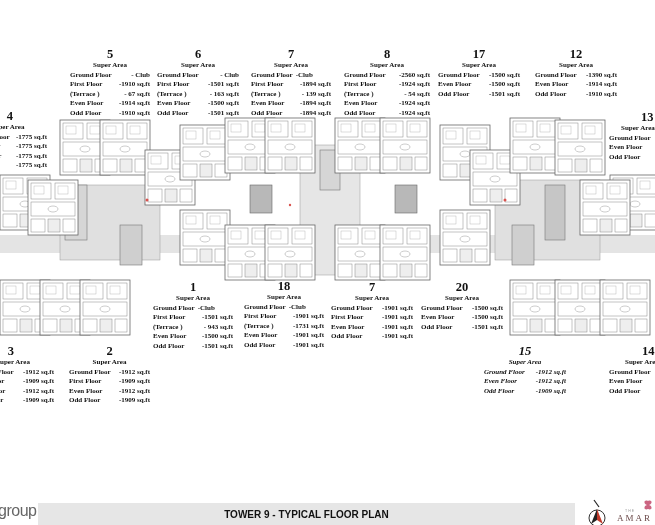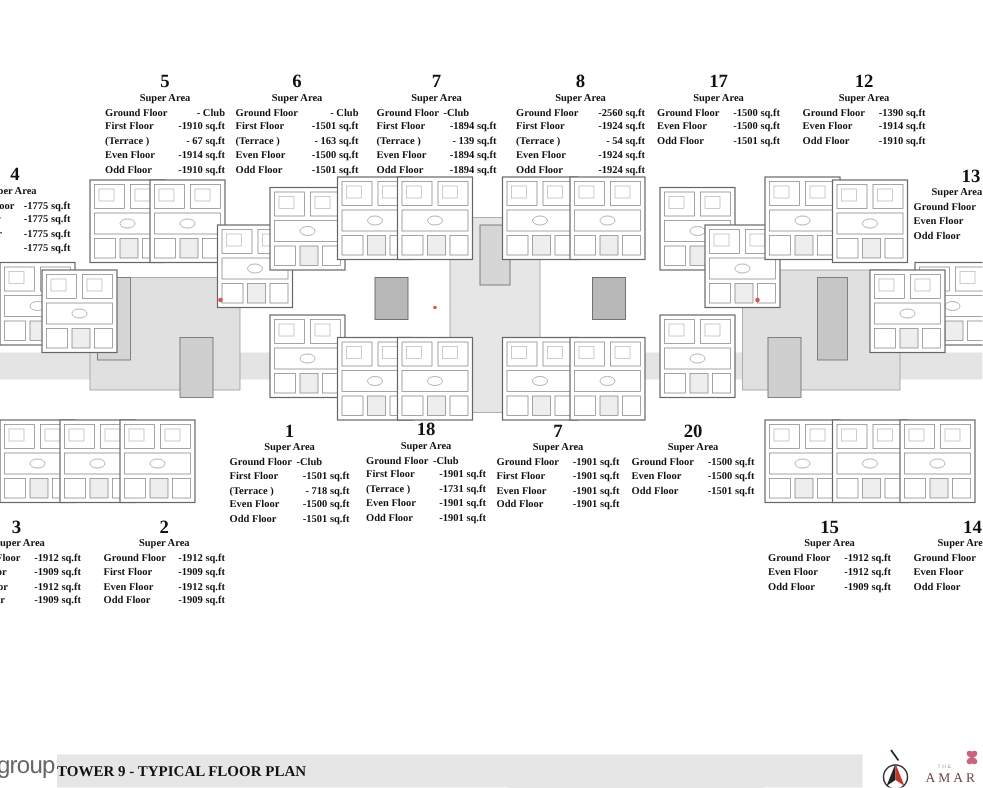--- a/index.html
+++ b/index.html
@@ -10,22 +10,22 @@
            font-size:7px; line-height:9.6px; color:#111; white-space:nowrap; }
   .label .num { font-size:12.5px; line-height:13px; text-align:center; display:block; }
   .label .sa { text-align:center; display:block; }
   .label .row { display:flex; }
   .label .row .k { display:inline-block; }
   .label .row .v { display:inline-block; text-align:right; flex:1; }
   .footer { position:absolute; left:0; top:499px; width:535px; height:30px; background:#fff; }
   .footer .brand { position:absolute; left:-2px; top:3px; font-family:"Liberation Sans", sans-serif;
                    font-size:16px; color:#666; letter-spacing:-0.5px; }
   .footer .bar { position:absolute; left:38px; top:4px; width:537px; height:24px; background:#e6e6e6; }
-  .footer .title { position:absolute; left:0; right:0; top:6px; 
-                   font-family:Liberation Serif, serif; font-weight:bold; font-size:10px; color:#111; }
+  .footer .title { position:absolute; left:0; right:0; top:6px; text-align:center;
+                   font-family:Liberation Sans, sans-serif; font-weight:bold; font-size:10px; color:#111; }
   .footer .north { position:absolute; left:586px; top:0px; width:22px; height:28px; }
   .footer .logo { position:absolute; left:612px; top:0px; width:45px; height:28px; }
   .footer .logo .the { position:absolute; left:13px; top:10px; font-size:3.5px; color:#999; letter-spacing:1px; font-family:"Liberation Sans",sans-serif; }
   .footer .logo .amar { position:absolute; left:5px; top:14px; font-size:9px; color:#6b4a4a; letter-spacing:2px; font-family:"Liberation Serif",serif; }
 </style>
 </head>
 <body>
 
 <svg class="plan" viewBox="0 0 655 495" xmlns="http://www.w3.org/2000/svg">
   <defs>
@@ -269,21 +269,21 @@
   <div class="row">
       <span class="k">Ground Floor</span>
       <span class="v" style="text-align:left;padding-left:3px;">-Club</span>
     </div>
   <div class="row">
       <span class="k">First Floor</span>
       <span class="v">-1501 sq.ft</span>
     </div>
   <div class="row">
       <span class="k">(Terrace )</span>
-      <span class="v">-  718 sq.ft</span>
+      <span class="v">-  943 sq.ft</span>
     </div>
   <div class="row">
       <span class="k">Even Floor</span>
       <span class="v">-1500 sq.ft</span>
     </div>
   <div class="row">
       <span class="k">Odd Floor</span>
       <span class="v">-1501 sq.ft</span>
     </div>
 </div>
@@ -386,21 +386,21 @@
   <div class="row">
       <span class="k">Even Floor</span>
       <span class="v">-1912 sq.ft</span>
     </div>
   <div class="row">
       <span class="k">Odd Floor</span>
       <span class="v">-1909 sq.ft</span>
     </div>
 </div>
 
-<div class="label" style="left:512px;top:345px;width:82px;">
+<div class="label" style="left:484px;top:345px;width:82px;font-style:italic;">
   <span class="num">15</span>
   <span class="sa">Super Area</span>
   <div class="row">
       <span class="k">Ground Floor</span>
       <span class="v">-1912 sq.ft</span>
     </div>
   <div class="row">
       <span class="k">Even Floor</span>
       <span class="v">-1912 sq.ft</span>
     </div>

